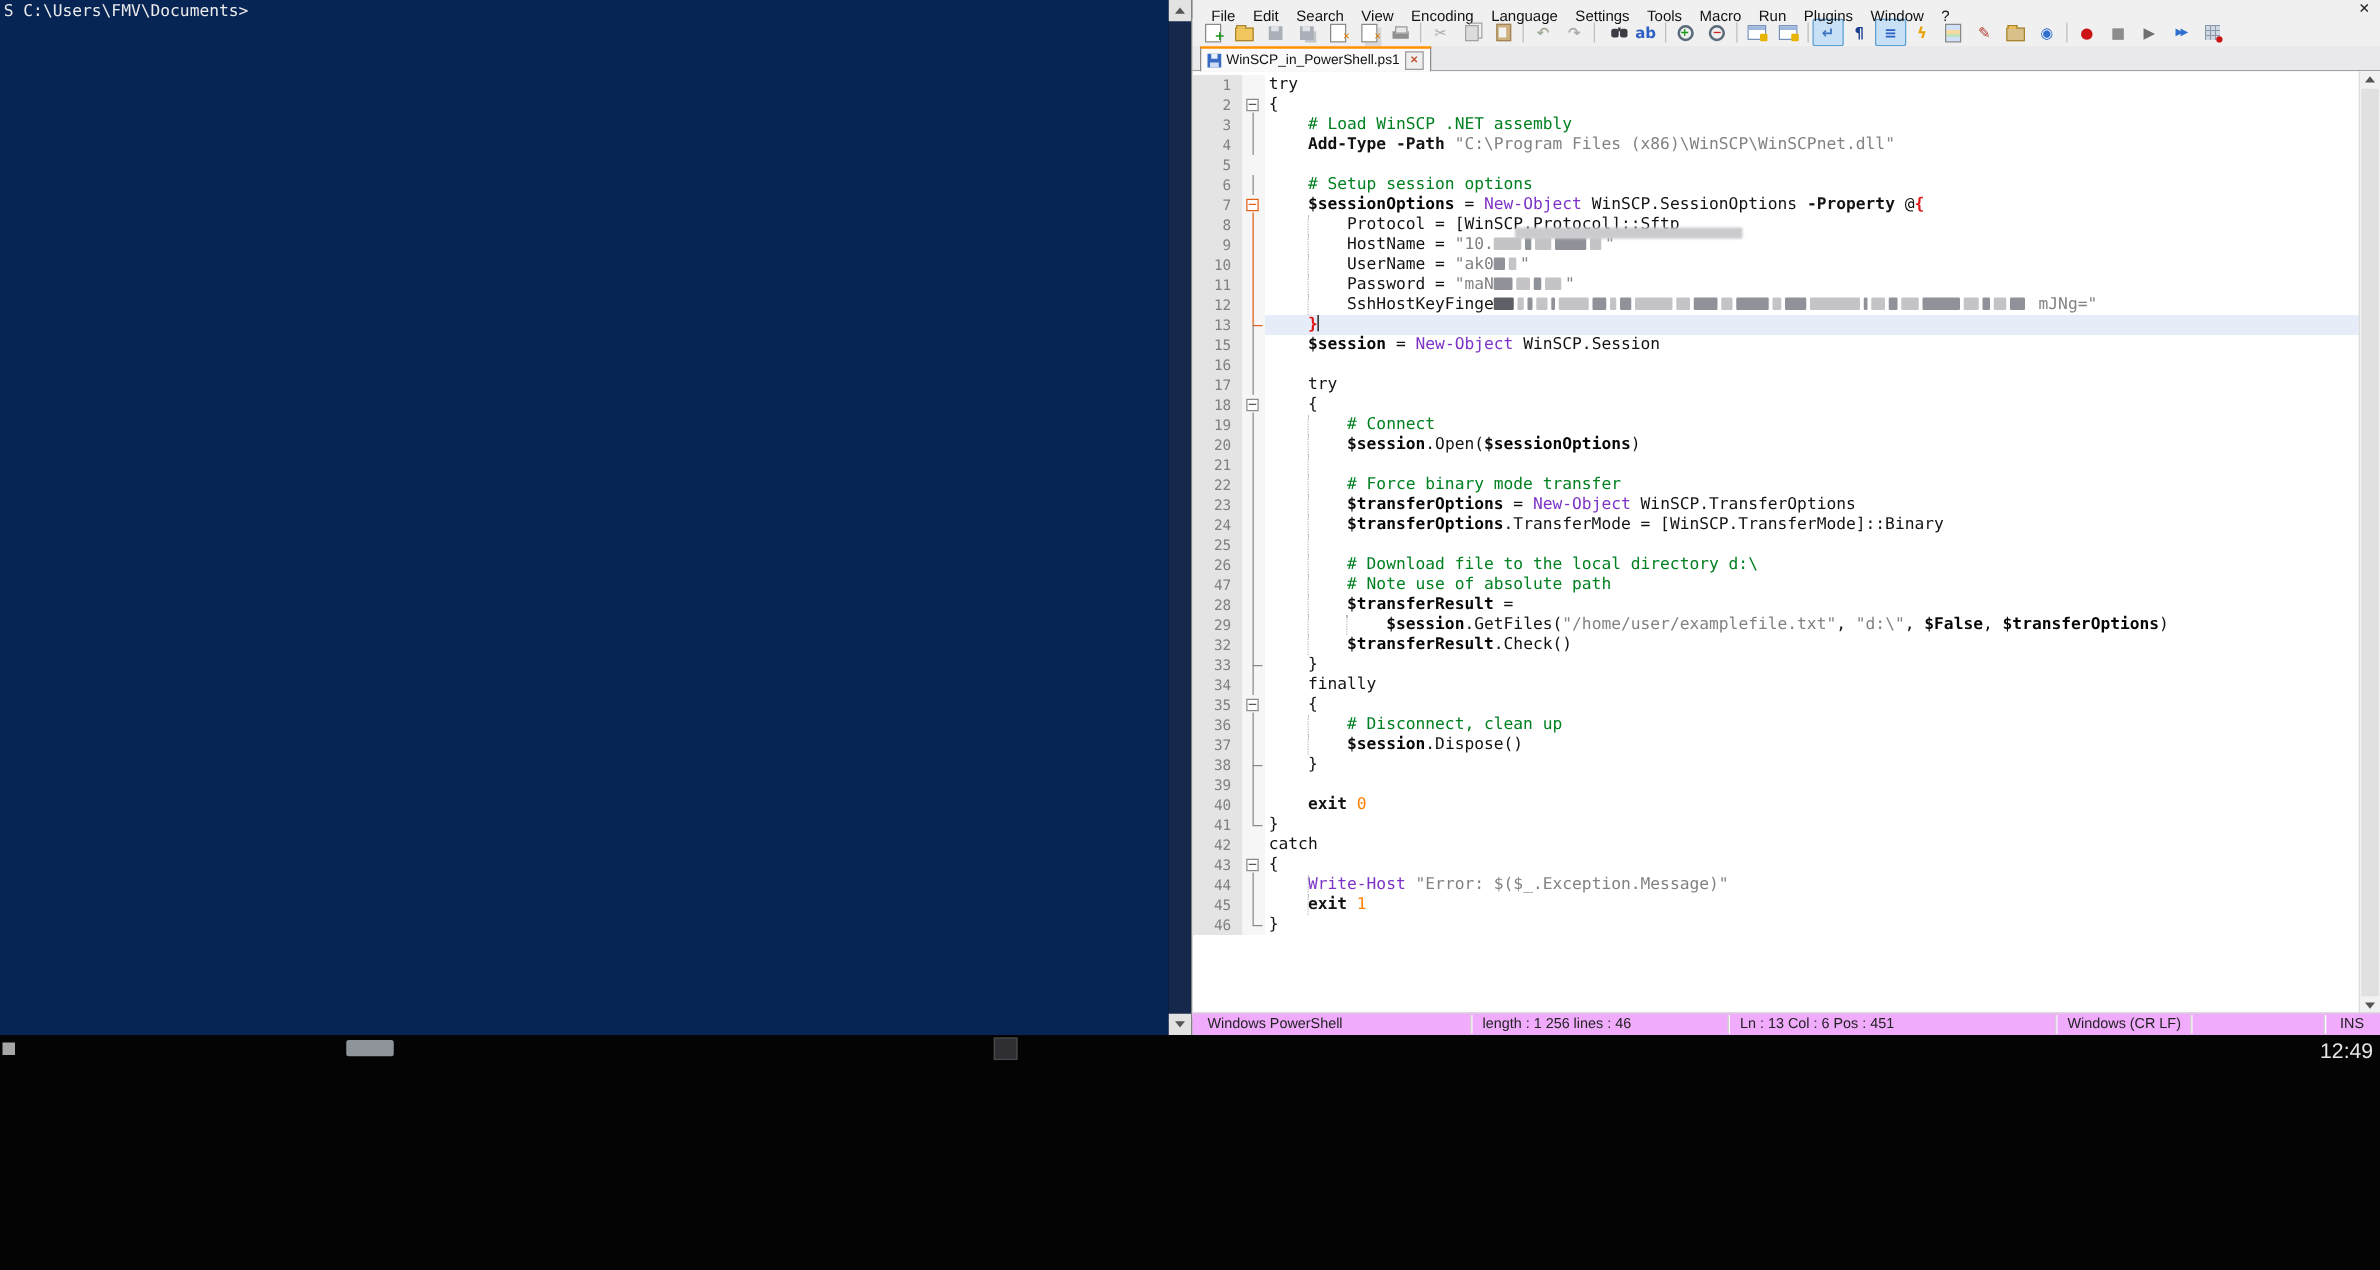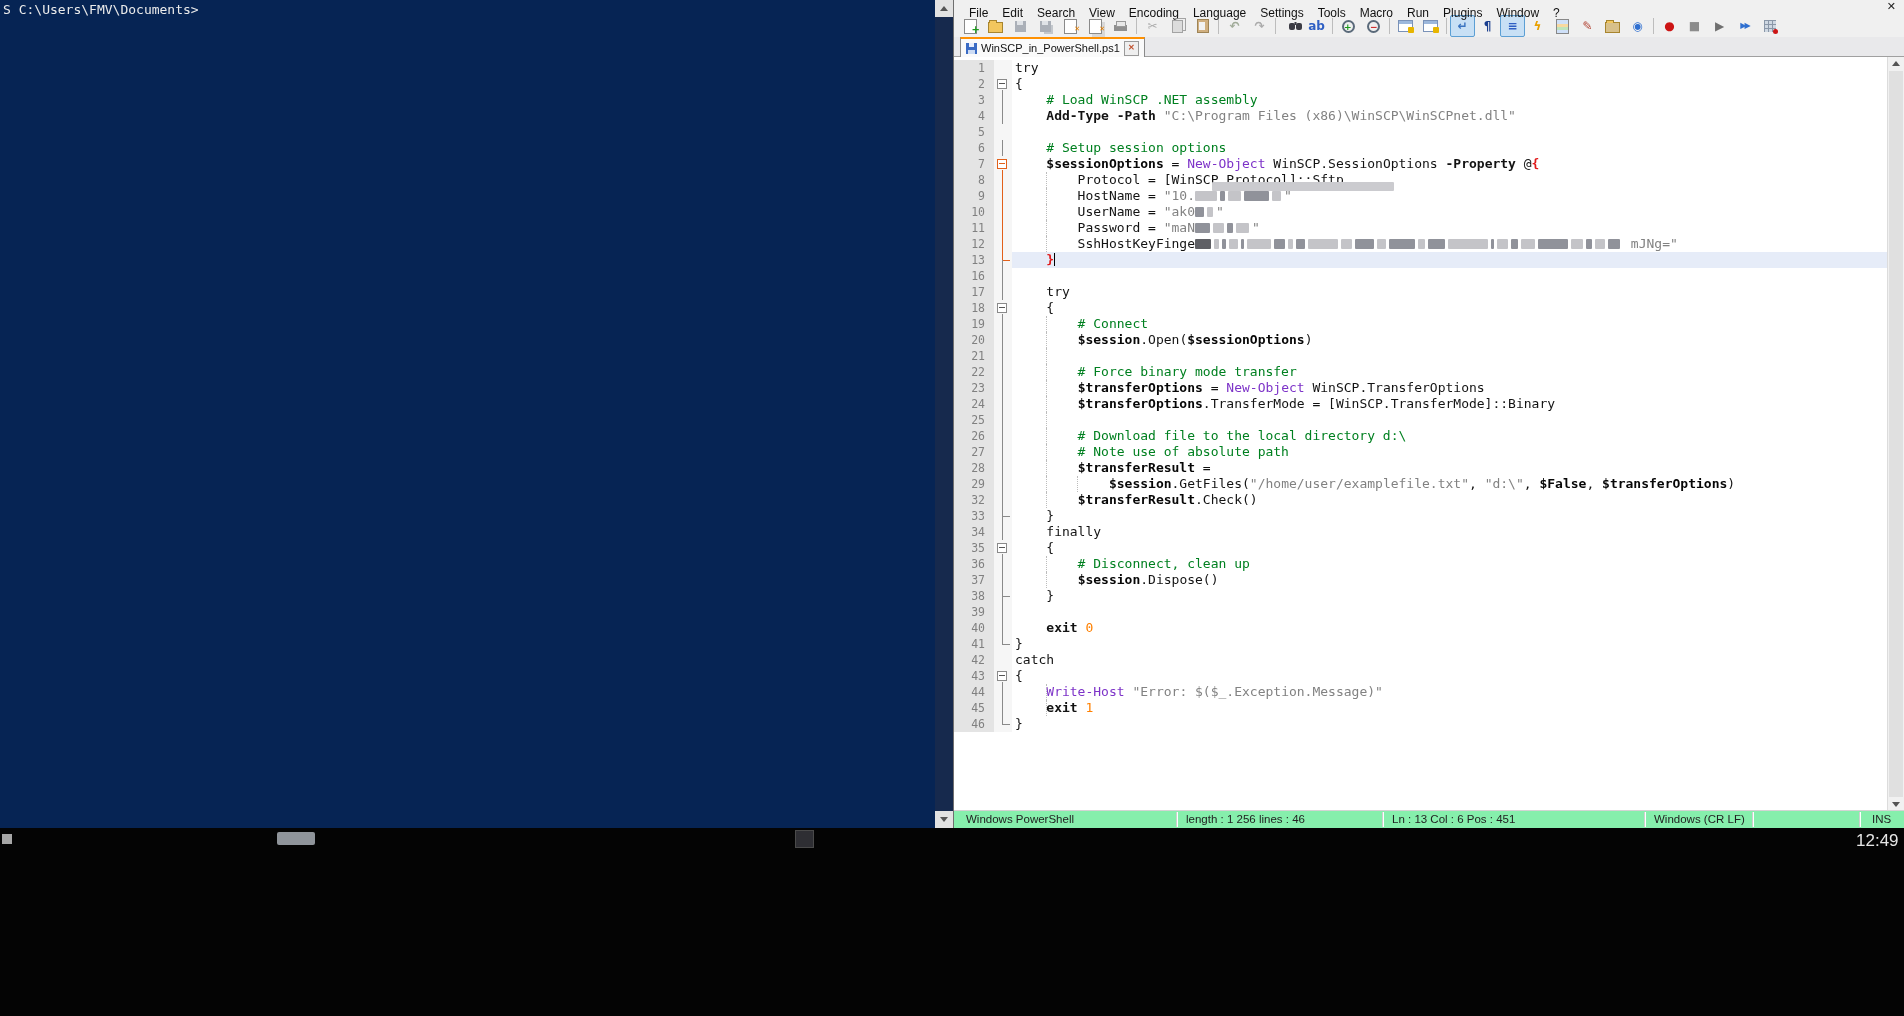--- a/index.html
+++ b/index.html
@@ -88,21 +88,21 @@
   .blur.sh2{background:#90929a;} .blur.sh3{background:#5f6065;}
   .ublur{position:absolute;height:9px;bottom:-3px;background:#cbcbcf;filter:blur(.7px);border-radius:1px;z-index:3;}
   .caret{display:inline-block;width:1px;height:13px;background:#000;vertical-align:-2px;}
 
   .ed-scroll{position:absolute;right:0;top:57px;width:16px;bottom:17px;background:#f1f1f1;border-left:1px solid #dcdcdc;}
   .ed-thumb{position:absolute;left:1px;right:1px;top:14px;bottom:14px;background:#e0e0e0;}
   .ed-scroll .ps-arrow{width:15px;height:13px;background:#f1f1f1;}
   .ed-scroll .bot2{position:absolute;bottom:0;top:auto;}
 
   
-  .statusbar{position:absolute;left:0;right:0;bottom:0;height:17px;background:#86efac;border-top:1px solid #d4d4d4;font-size:11.5px;color:#222;}
+  .statusbar{position:absolute;left:0;right:0;bottom:0;height:17px;background:#f0abfc;border-top:1px solid #d4d4d4;font-size:11.5px;color:#222;}
   .sb-cell{position:absolute;top:2px;white-space:nowrap;}
   .sb-sep{position:absolute;top:1px;bottom:1px;width:1px;background:#cfcfcf;box-shadow:1px 0 0 #fff;}
 
   
   .taskbar{position:absolute;left:0;top:828px;width:1904px;height:188px;background:#040404;}
   .tb-start{position:absolute;left:2px;top:6px;width:10px;height:10px;background:#cfcfcf;opacity:.8;}
   .tb-pill{position:absolute;left:277px;top:4px;width:38px;height:13px;background:#8f949a;border-radius:2px;}
   .tb-app{position:absolute;left:795px;top:2px;width:17px;height:16px;background:#2e2e33;border:1px solid #4a4a4a;}
   .tb-clock{position:absolute;left:1856px;top:3px;color:#e6e6e6;font-size:17px;}
 </style>
@@ -336,20 +336,27 @@
         <div class="cl-row">
           <span class="cl-num">13</span>
           <span class="cl-fold">
             <div class="fvtop a"></div>
             <div class="fh a"></div>
             <div class="fvbot"></div>
           </span>
           <span class="cl-code hl"><span class="tk-d">    </span><span class="tk-r">}</span><span class="caret"></span></span>
         </div>
         <div class="cl-row">
+          <span class="cl-num">15</span>
+          <span class="cl-fold">
+            <div class="fv"></div>
+          </span>
+          <span class="cl-code"><span class="tk-d">    </span><span class="tk-v">$session</span><span class="tk-d"> = </span><span class="tk-p">New-Object</span><span class="tk-d"> WinSCP.Session</span></span>
+        </div>
+        <div class="cl-row">
           <span class="cl-num">16</span>
           <span class="cl-fold">
             <div class="fv"></div>
           </span>
           <span class="cl-code"></span>
         </div>
         <div class="cl-row">
           <span class="cl-num">17</span>
           <span class="cl-fold">
             <div class="fv"></div>
@@ -414,21 +421,21 @@
           <span class="cl-code"><div class="guide" style="left: 34px;"></div></span>
         </div>
         <div class="cl-row">
           <span class="cl-num">26</span>
           <span class="cl-fold">
             <div class="fv"></div>
           </span>
           <span class="cl-code"><div class="guide" style="left: 34px;"></div><span class="tk-c">        # Download file to the local directory d:\</span></span>
         </div>
         <div class="cl-row">
-          <span class="cl-num">27</span>
+          <span class="cl-num">47</span>
           <span class="cl-fold">
             <div class="fv"></div>
           </span>
           <span class="cl-code"><div class="guide" style="left: 34px;"></div><span class="tk-c">        # Note use of absolute path</span></span>
         </div>
         <div class="cl-row">
           <span class="cl-num">28</span>
           <span class="cl-fold">
             <div class="fv"></div>
           </span>

